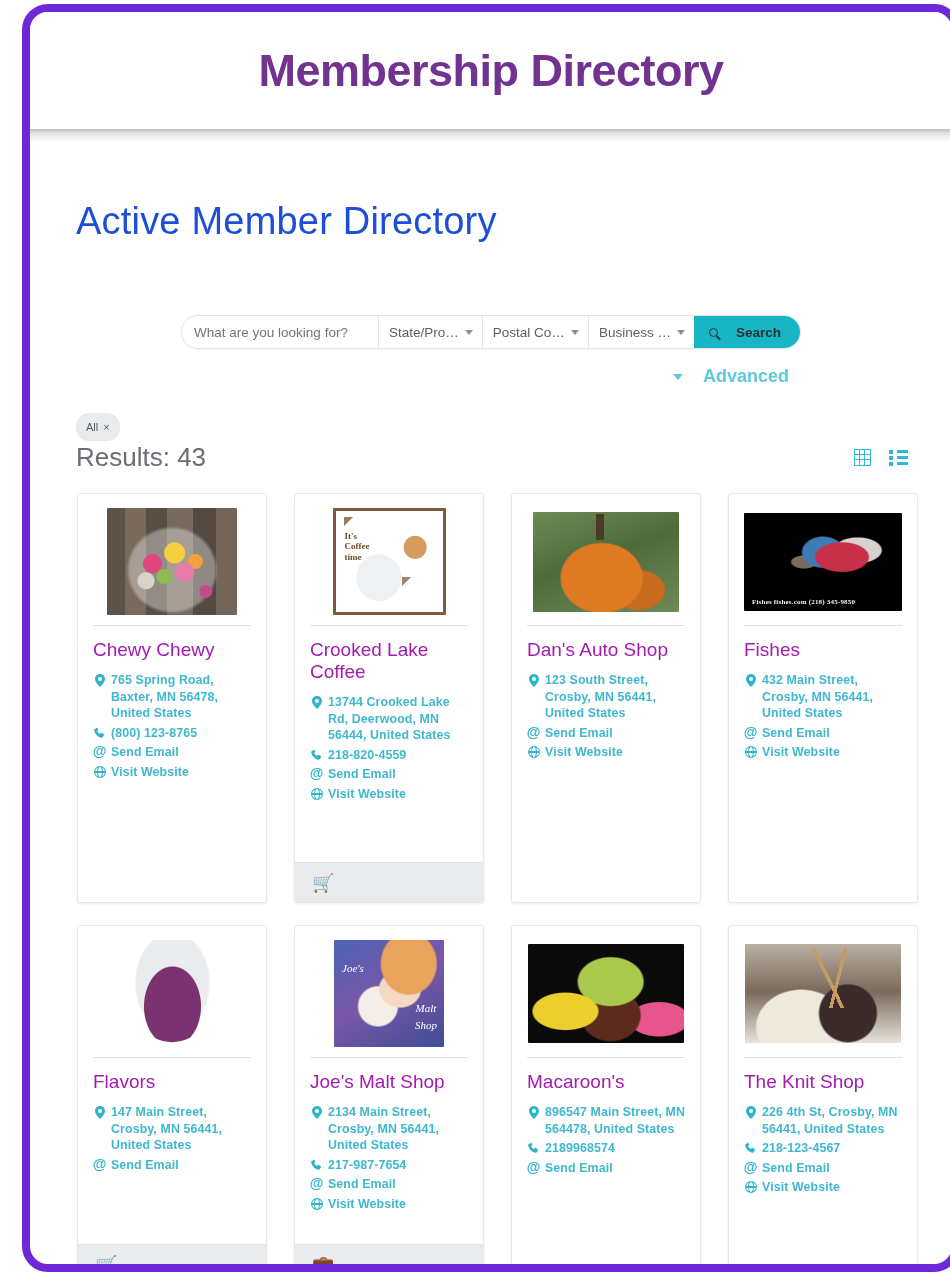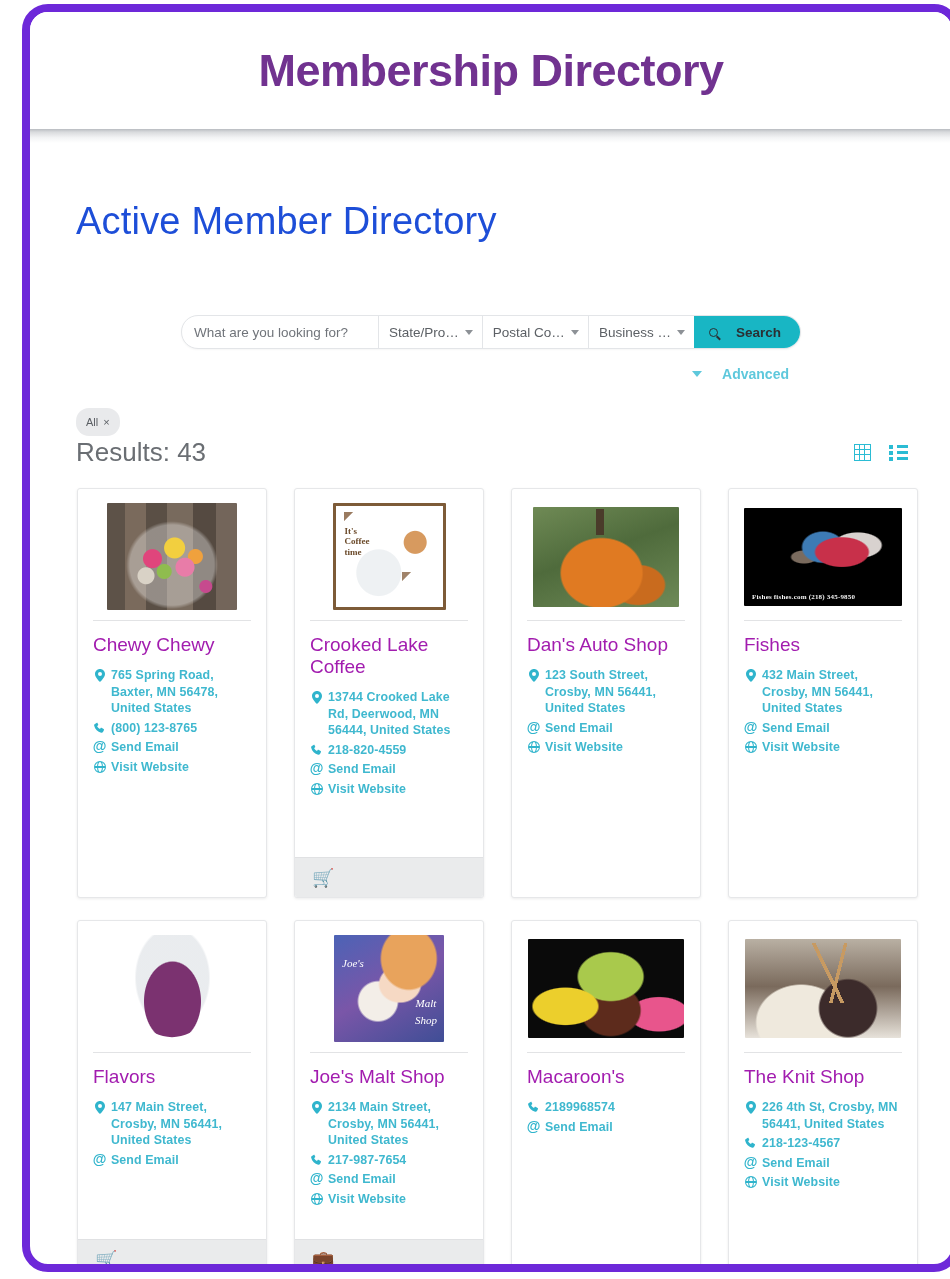--- a/index.html
+++ b/index.html
@@ -136,21 +136,21 @@
   .advanced-row {
     margin: 17px 163px 0 0;
     display: flex;
     justify-content: flex-end;
   }
   .advanced {
     display: flex;
     align-items: center;
     gap: 20px;
     color: #5ec8dc;
-    font-size: 14px;
+    font-size: 18px;
     font-weight: bold;
     cursor: pointer;
   }
   .adv-caret {
     width: 0; height: 0;
     border-left: 5px solid transparent;
     border-right: 5px solid transparent;
     border-top: 6px solid #5ec8dc;
   }
   
@@ -690,20 +690,28 @@
         <div class="card r2">
           <div class="card-body">
             <div class="thumb-wrap">
               <div class="th th-macaron"></div>
             </div>
             <div class="divider"></div>
             <div class="card-title">Macaroon's</div>
             <div class="info">
               <div class="info-line">
                 <span class="ic">
+                    <svg class="pin" viewBox="0 0 10 13">
+                      <path d="M5 0C2.2 0 0 2.2 0 5c0 3.6 5 8 5 8s5-4.4 5-8c0-2.8-2.2-5-5-5zm0 7a2 2 0 110-4 2 2 0 010 4z"></path>
+                    </svg>
+                  </span>
+                <span>896547 Main Street, MN 564478, United States</span>
+              </div>
+              <div class="info-line">
+                <span class="ic">
                     <svg class="ph" viewBox="0 0 12 12">
                       <path d="M3.2.4 1 1.5C.3 1.9 0 2.7.2 3.5c.9 3.7 3.9 6.7 7.6 7.6.8.2 1.6-.1 2-.8l1.1-2.2c.2-.4 0-.9-.4-1.1L8.2 5.8c-.4-.2-.8 0-1 .3l-.6.9C5.1 6.3 4 5.2 3.4 3.8l.9-.6c.3-.2.5-.6.3-1L3.9.8C3.9.5 3.5.3 3.2.4z"></path>
                     </svg>
                   </span>
                 <span>2189968574</span>
               </div>
               <div class="info-line">
                 <span class="ic at">@</span>
                 <span>Send Email</span>
               </div>

